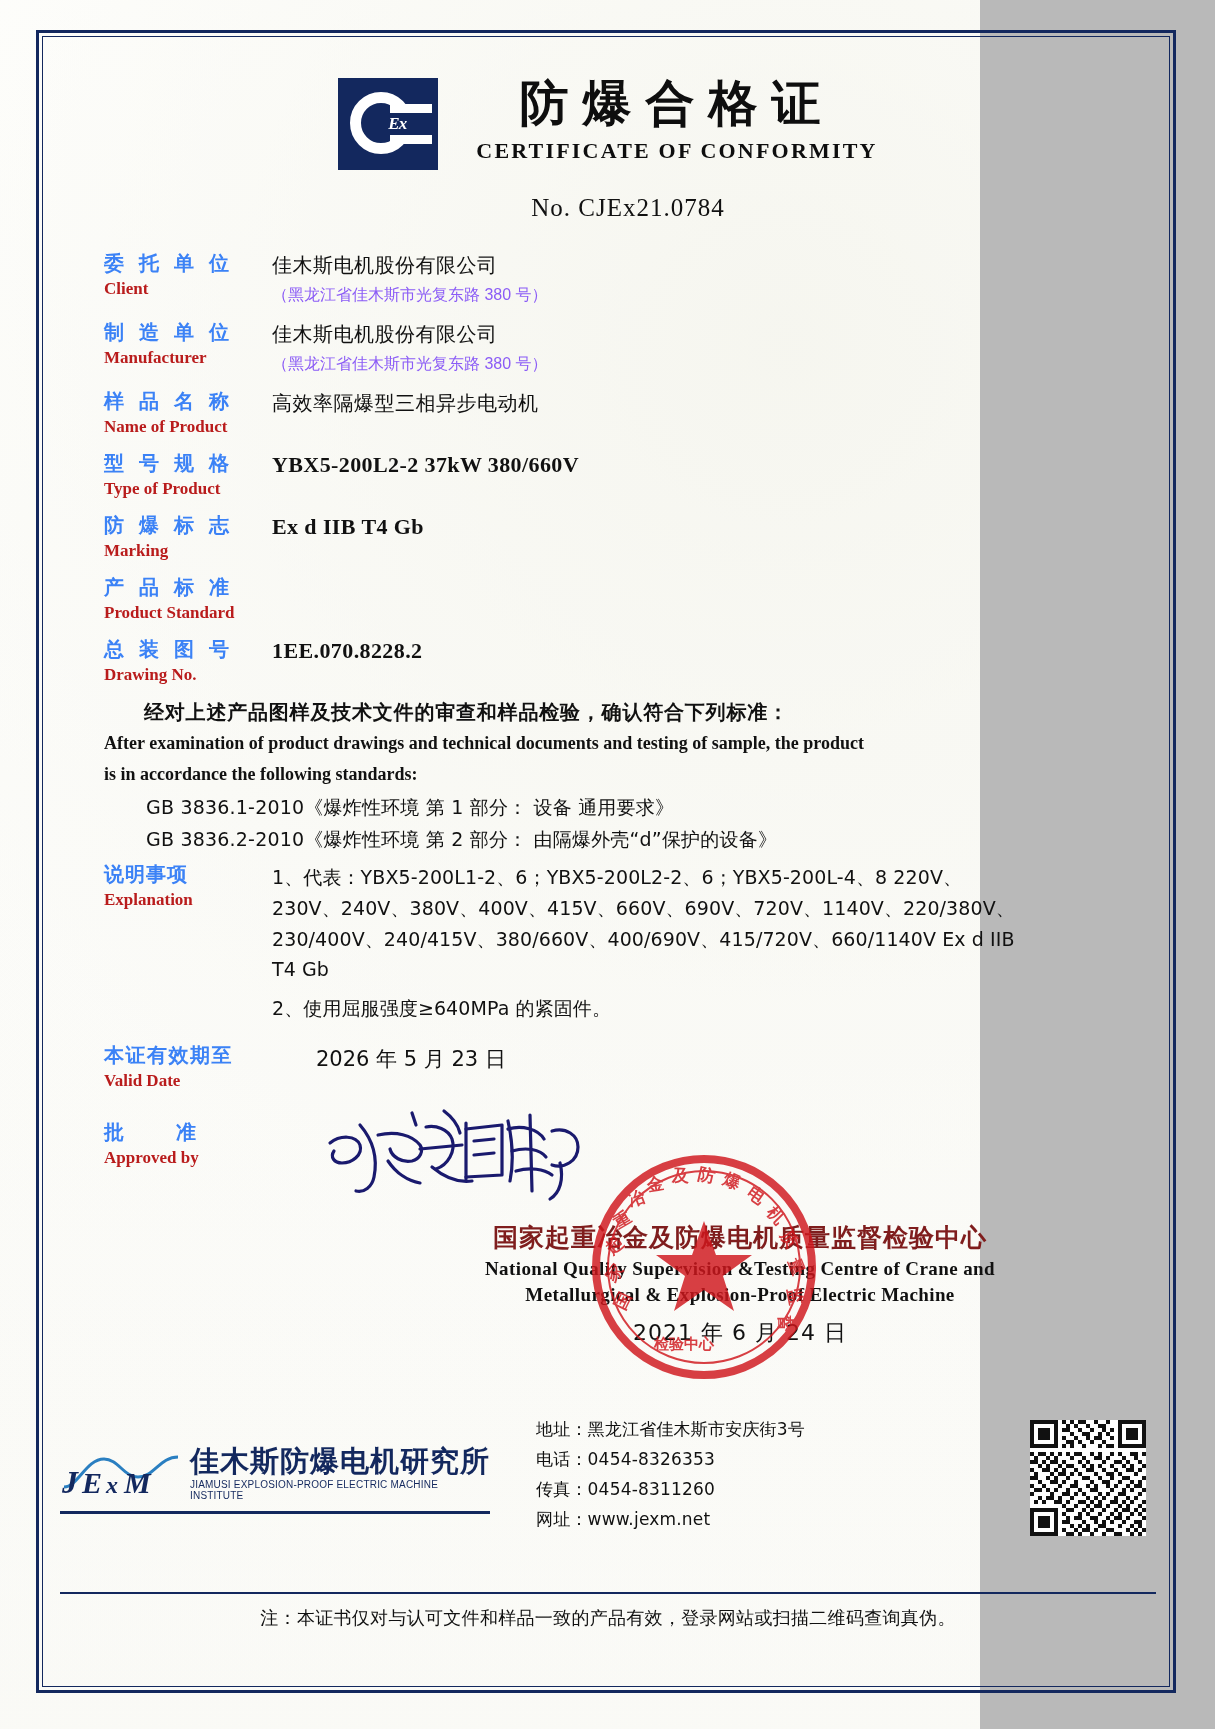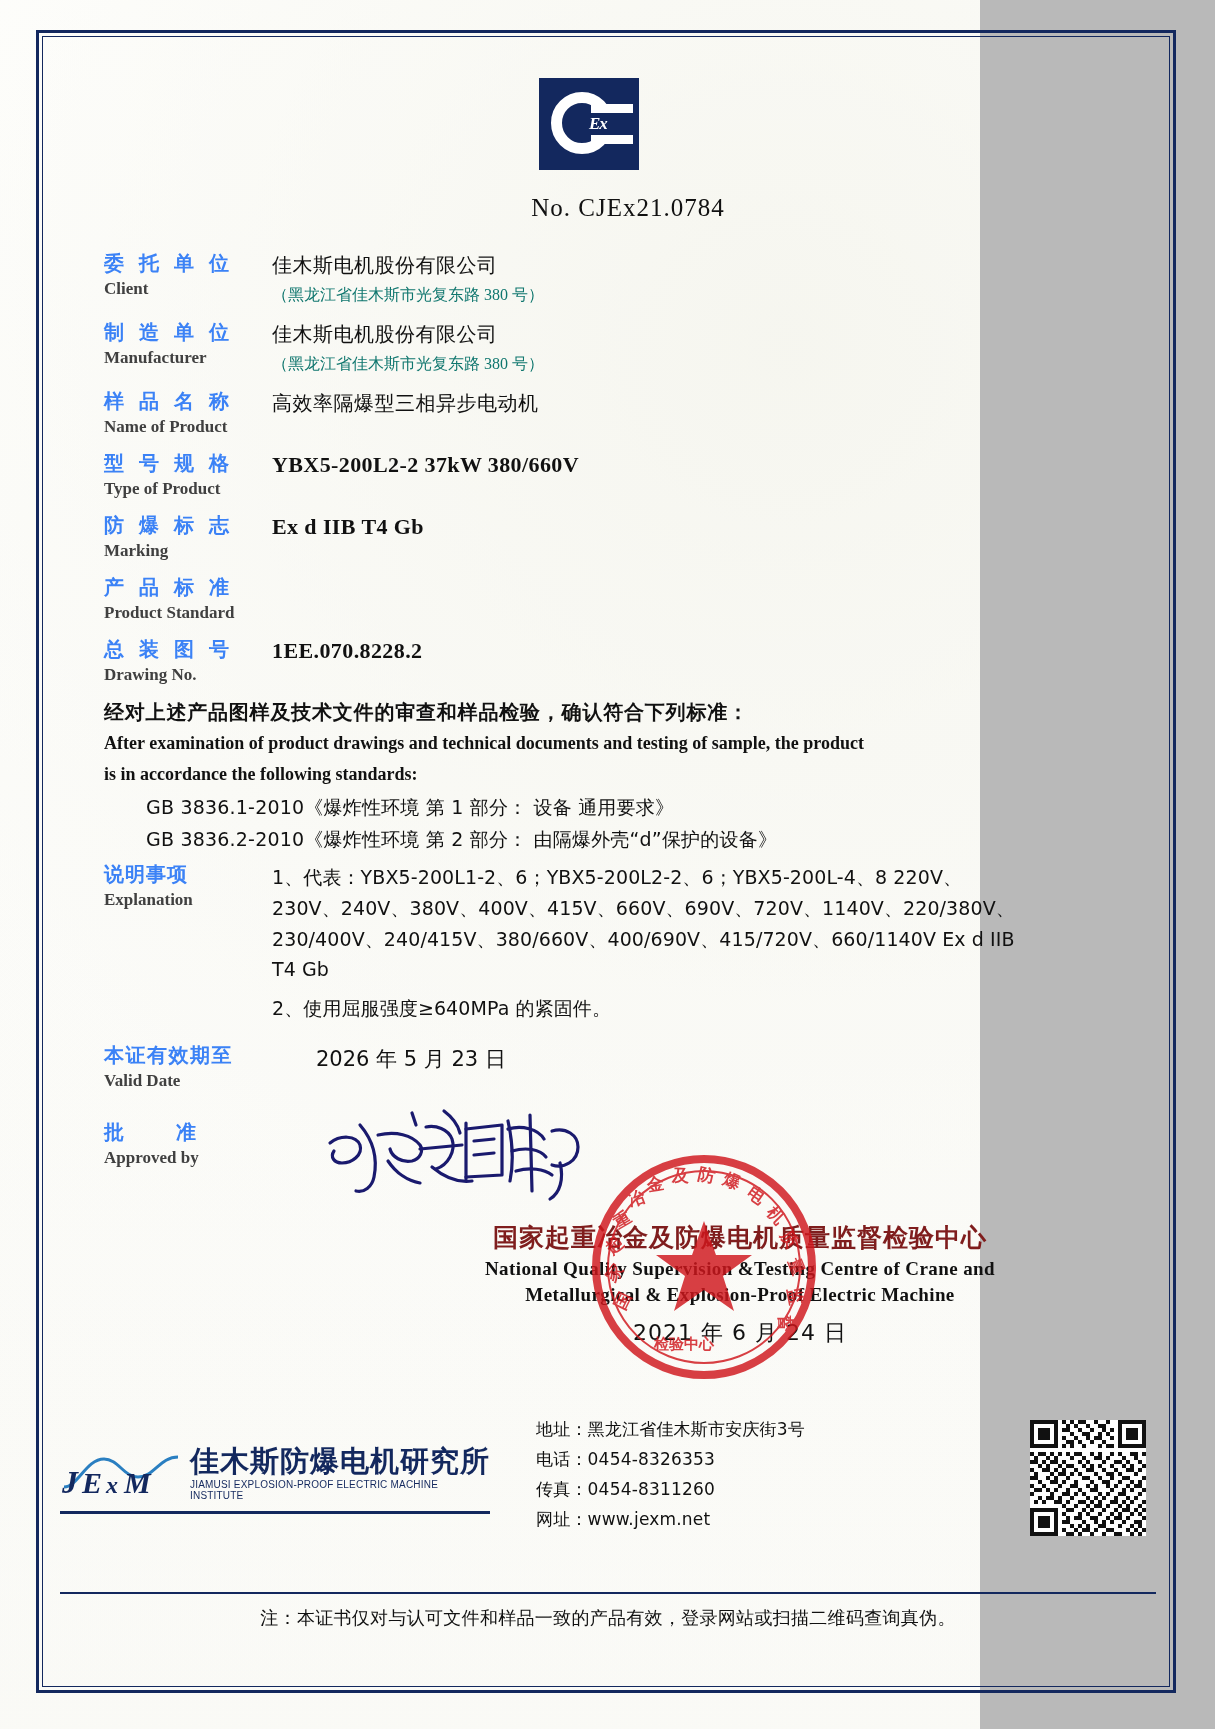--- a/index.html
+++ b/index.html
@@ -158,21 +158,21 @@
     font-weight: bold;
     font-size: 20px;
     letter-spacing: 4px;
     color: #3b82f6;
     white-space: nowrap;
   }
   .lab-en {
     font-family: "Liberation Serif", serif;
     font-weight: bold;
     font-size: 17px;
-    color: #404040;
+    color: #b91c1c;
     margin-top: 2px;
     white-space: nowrap;
   }
   .value-cell {
     padding-top: 2px;
     flex: 1;
   }
   .val-cn {
     font-family: "DejaVu Sans", sans-serif;
     font-size: 20px;
@@ -180,38 +180,39 @@
     letter-spacing: 0.5px;
   }
   .val-serif {
     font-family: "Liberation Serif", serif;
     font-size: 22px;
     font-weight: bold;
     color: #111;
     letter-spacing: 0.4px;
   }
   .val-sub {
-    font-family: Liberation Serif, serif;
+    font-family: Liberation Sans, sans-serif;
     font-size: 16px;
-    color: #0f766e;
+    color: #8b5cf6;
     margin-top: 6px;
   }
 
   
   .statement {
     margin-top: 14px;
     padding-left: 44px;
     padding-right: 28px;
   }
   .stmt-cn {
     font-family: "DejaVu Sans", sans-serif;
     font-weight: bold;
     font-size: 20px;
     color: #111;
     letter-spacing: 0.8px;
+    margin-left: 40px;
   }
   .stmt-en {
     font-family: "Liberation Serif", serif;
     font-weight: bold;
     font-size: 18px;
     color: #111;
     margin-top: 5px;
     line-height: 1.42;
   }
   .standards {
@@ -421,20 +422,24 @@
   <div class="content">
 
     <div class="header">
       <div class="ex-logo">
         <div class="box"></div>
         <div class="c-ring"></div>
         <div class="c-gap"></div>
         <div class="bar-top"></div>
         <div class="bar-bot"></div>
         <div class="ex-text">Ex</div>
+      </div>
+      <div class="title-block">
+        <div class="title-cn">防爆合格证</div>
+        <div class="title-en">CERTIFICATE OF CONFORMITY</div>
       </div>
     </div>
 
     <div class="cert-no">No.  CJEx21.0784</div>
 
     <div class="fields">
 
       <div class="row">
         <div class="label-cell">
           <div class="lab-cn">委 托 单 位</div>

